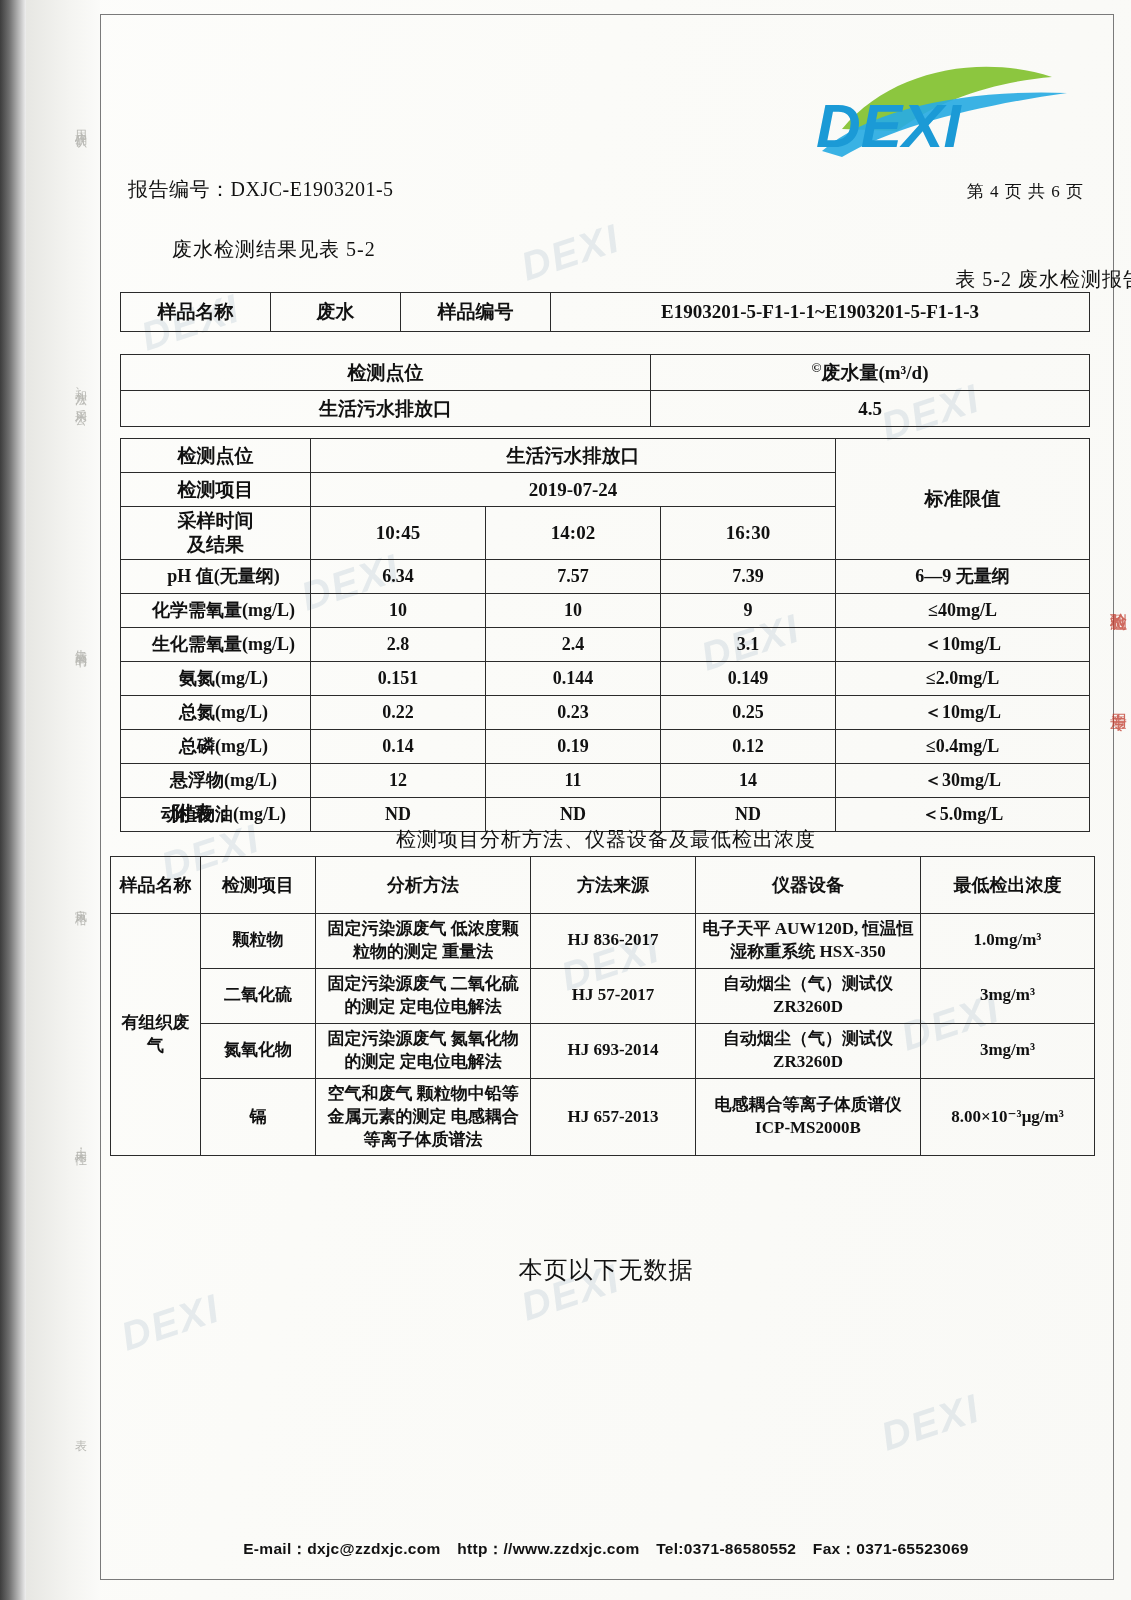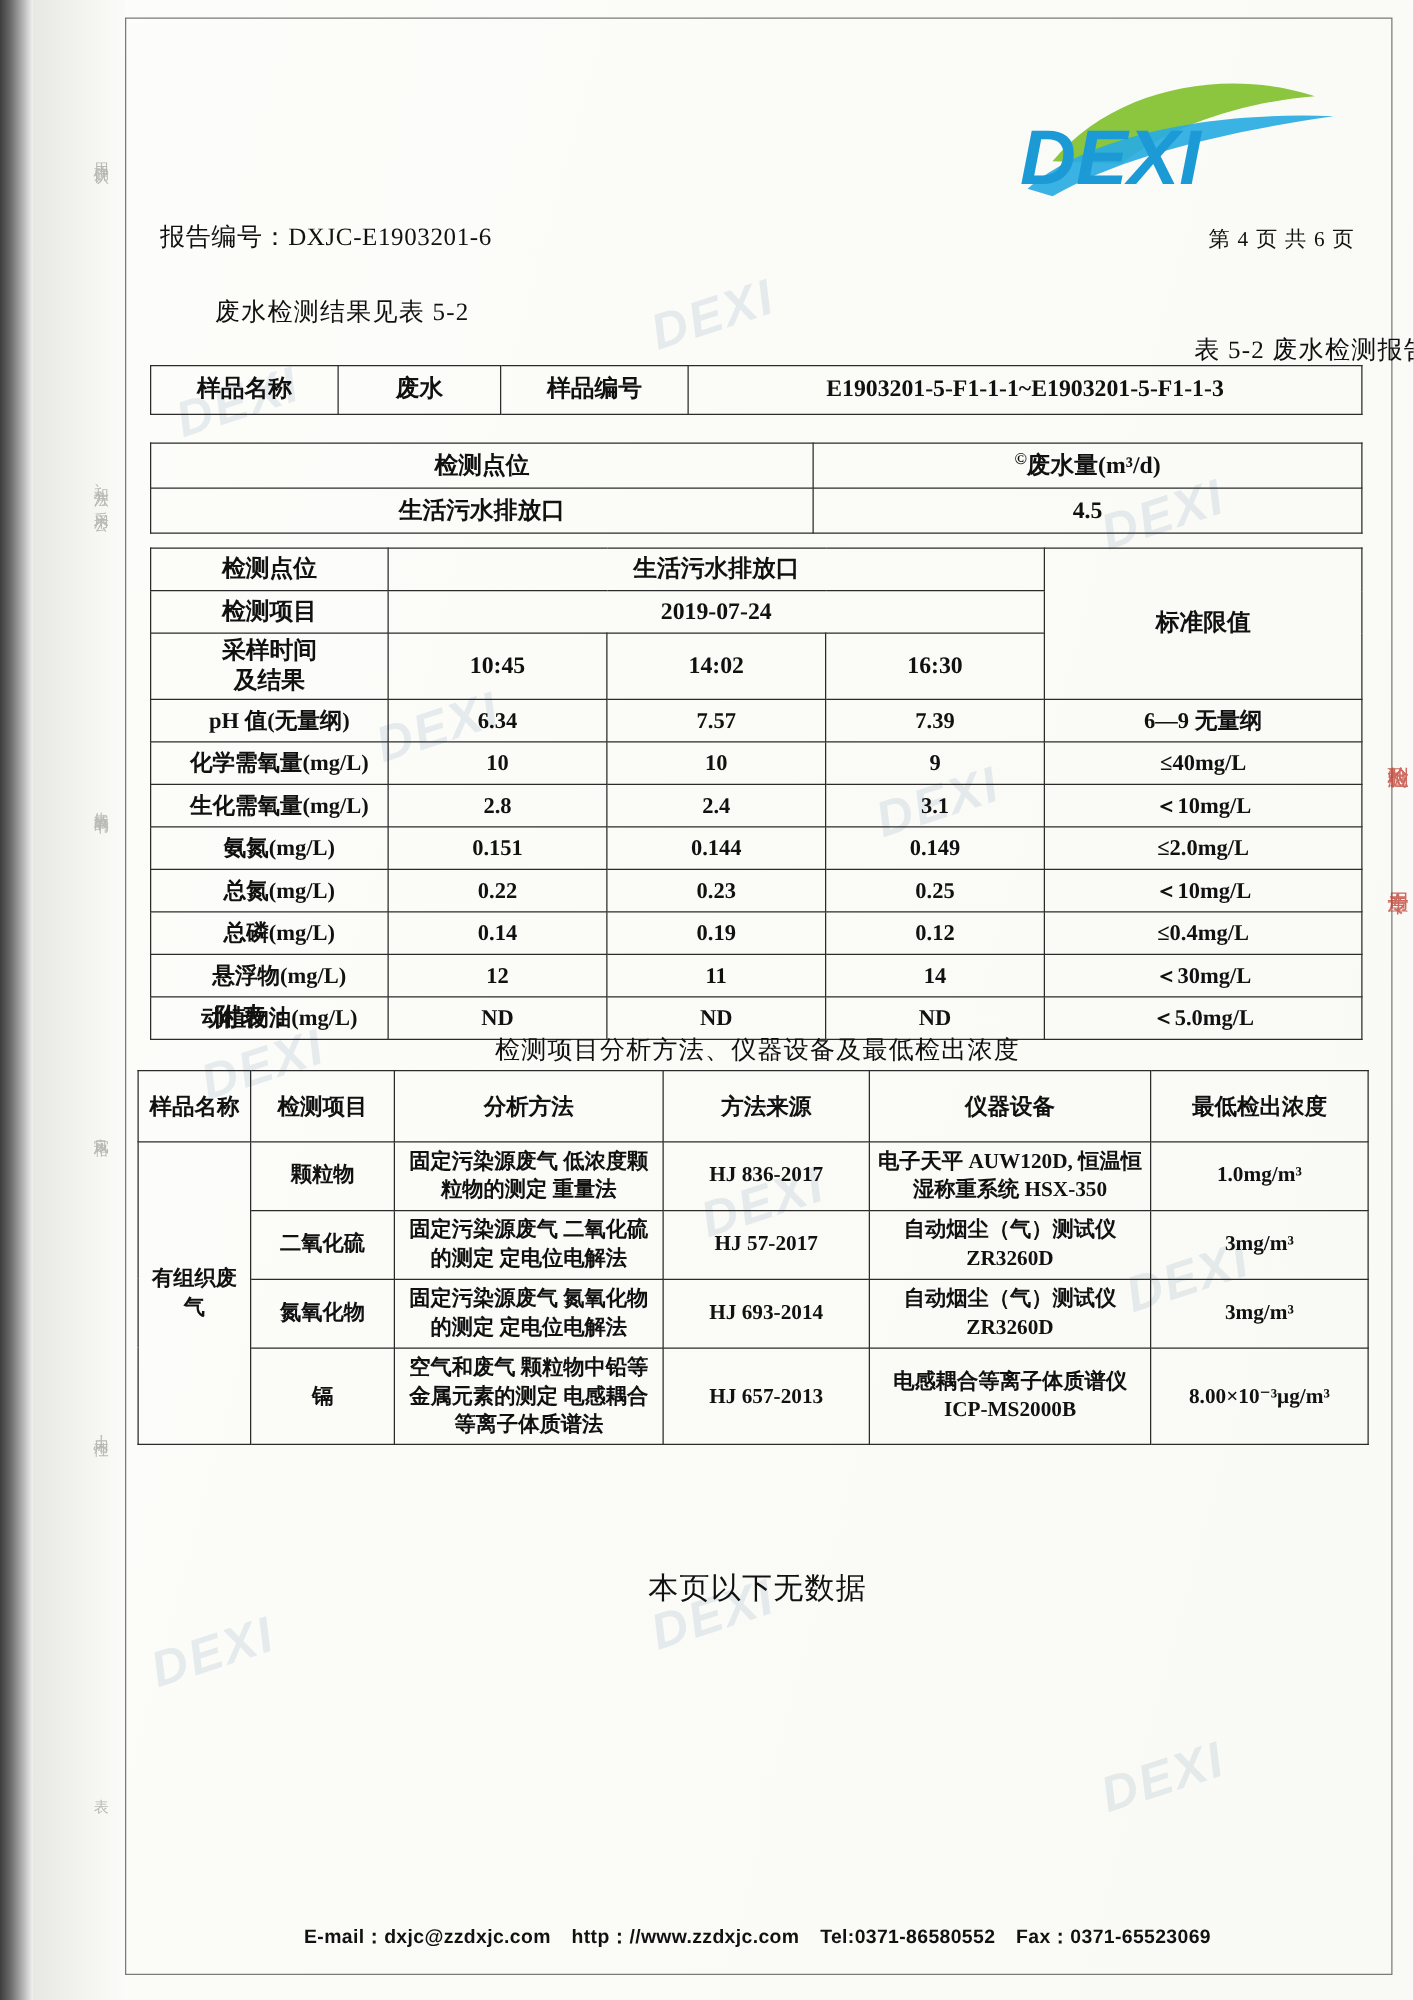--- a/index.html
+++ b/index.html
@@ -244,21 +244,21 @@
   <div class="content">
 
     <div class="logo">
       <svg width="300" height="110" viewBox="0 0 300 110" xmlns="http://www.w3.org/2000/svg">
         <path d="M40 70 C 90 10, 180 -5, 250 18 C 200 22, 140 38, 95 72 Z" fill="#8cc63f"></path>
         <path d="M20 92 C 70 48, 170 30, 265 34 C 180 46, 95 66, 40 98 Z" fill="#29abe2" opacity="0.92"></path>
         <text x="14" y="88" font-family="Liberation Sans, sans-serif" font-size="62" font-weight="bold" font-style="italic" fill="#1b9ad6">DEXI</text>
       </svg>
     </div>
 
-    <div class="report-no">报告编号：DXJC-E1903201-6</div>
+    <div class="report-no">报告编号：DXJC-E1903201-5</div>
     <div class="page-no">第 4 页 共 6 页</div>
     <div class="intro">废水检测结果见表 5-2</div>
     <div class="tbl-title">表 5-2  废水检测报告</div>
 
     <table class="t-sample">
       <colgroup>
           <col style="width:150px">
           <col style="width:130px">
           <col style="width:150px">
           <col>

